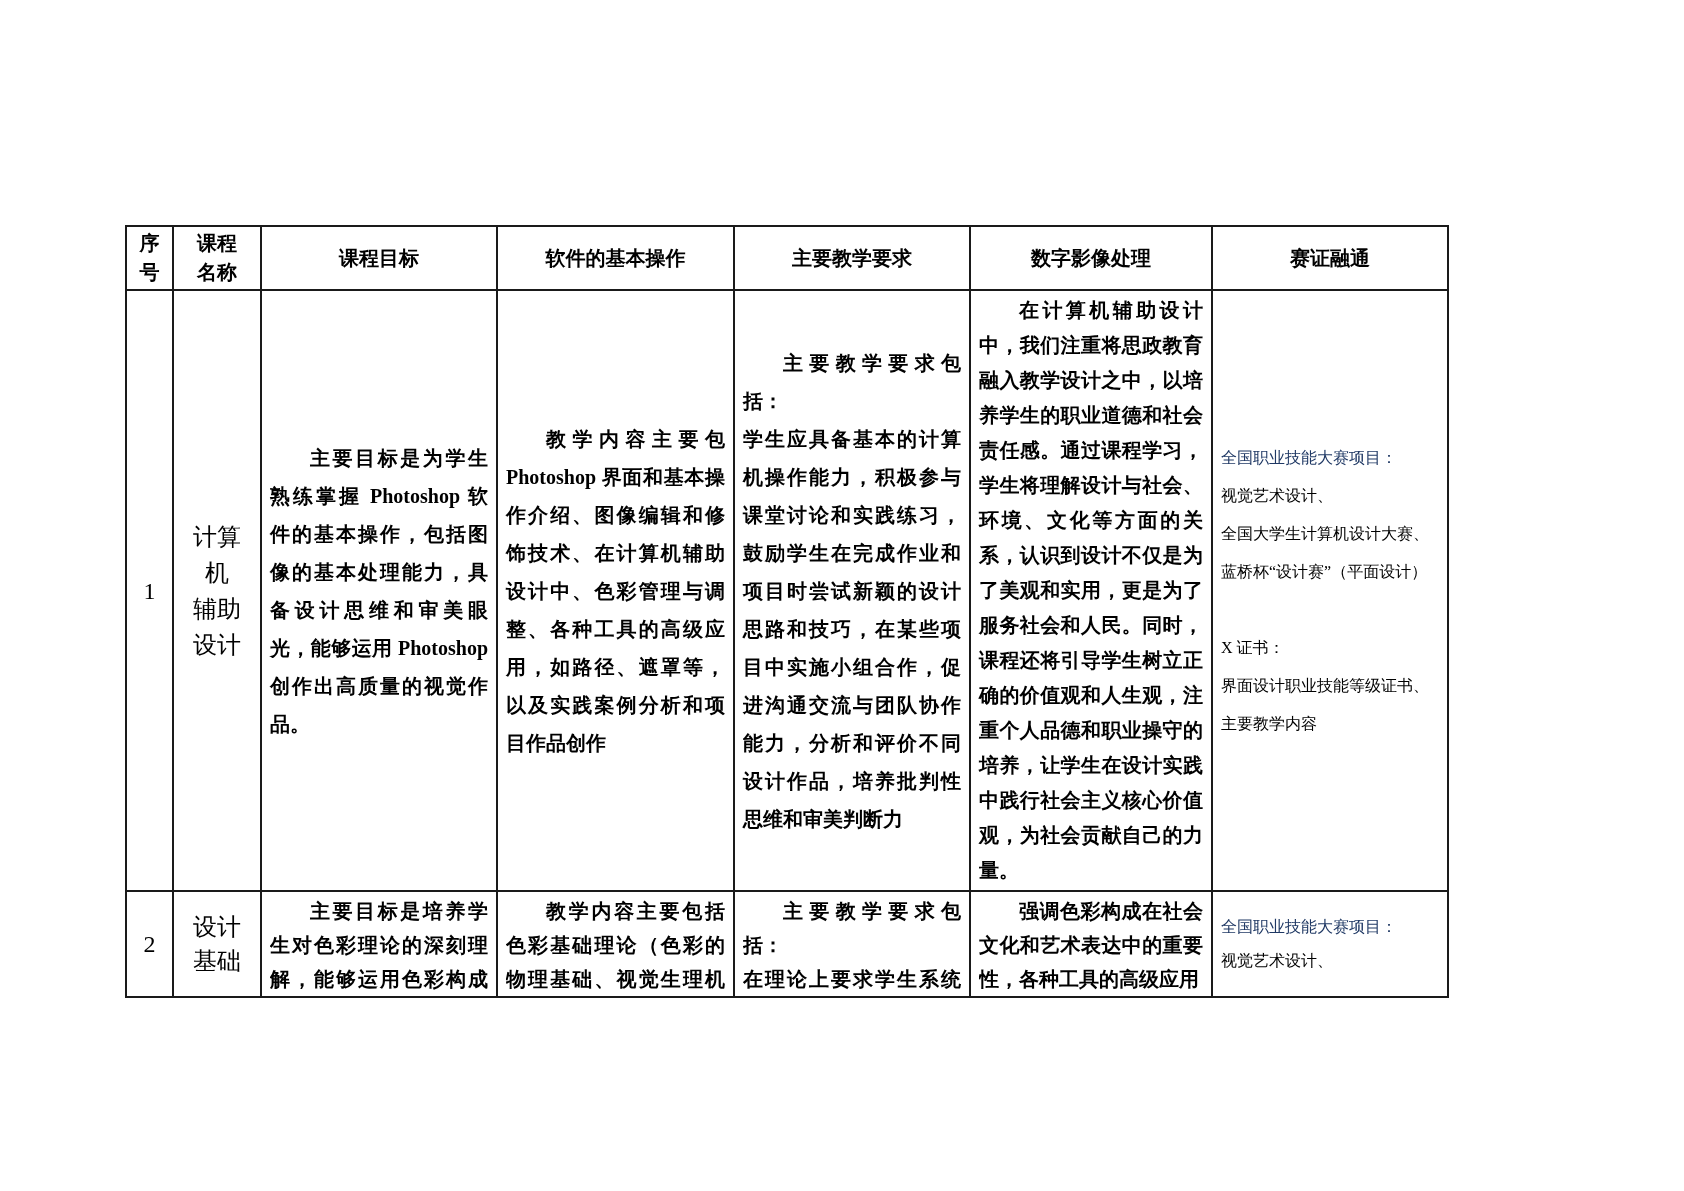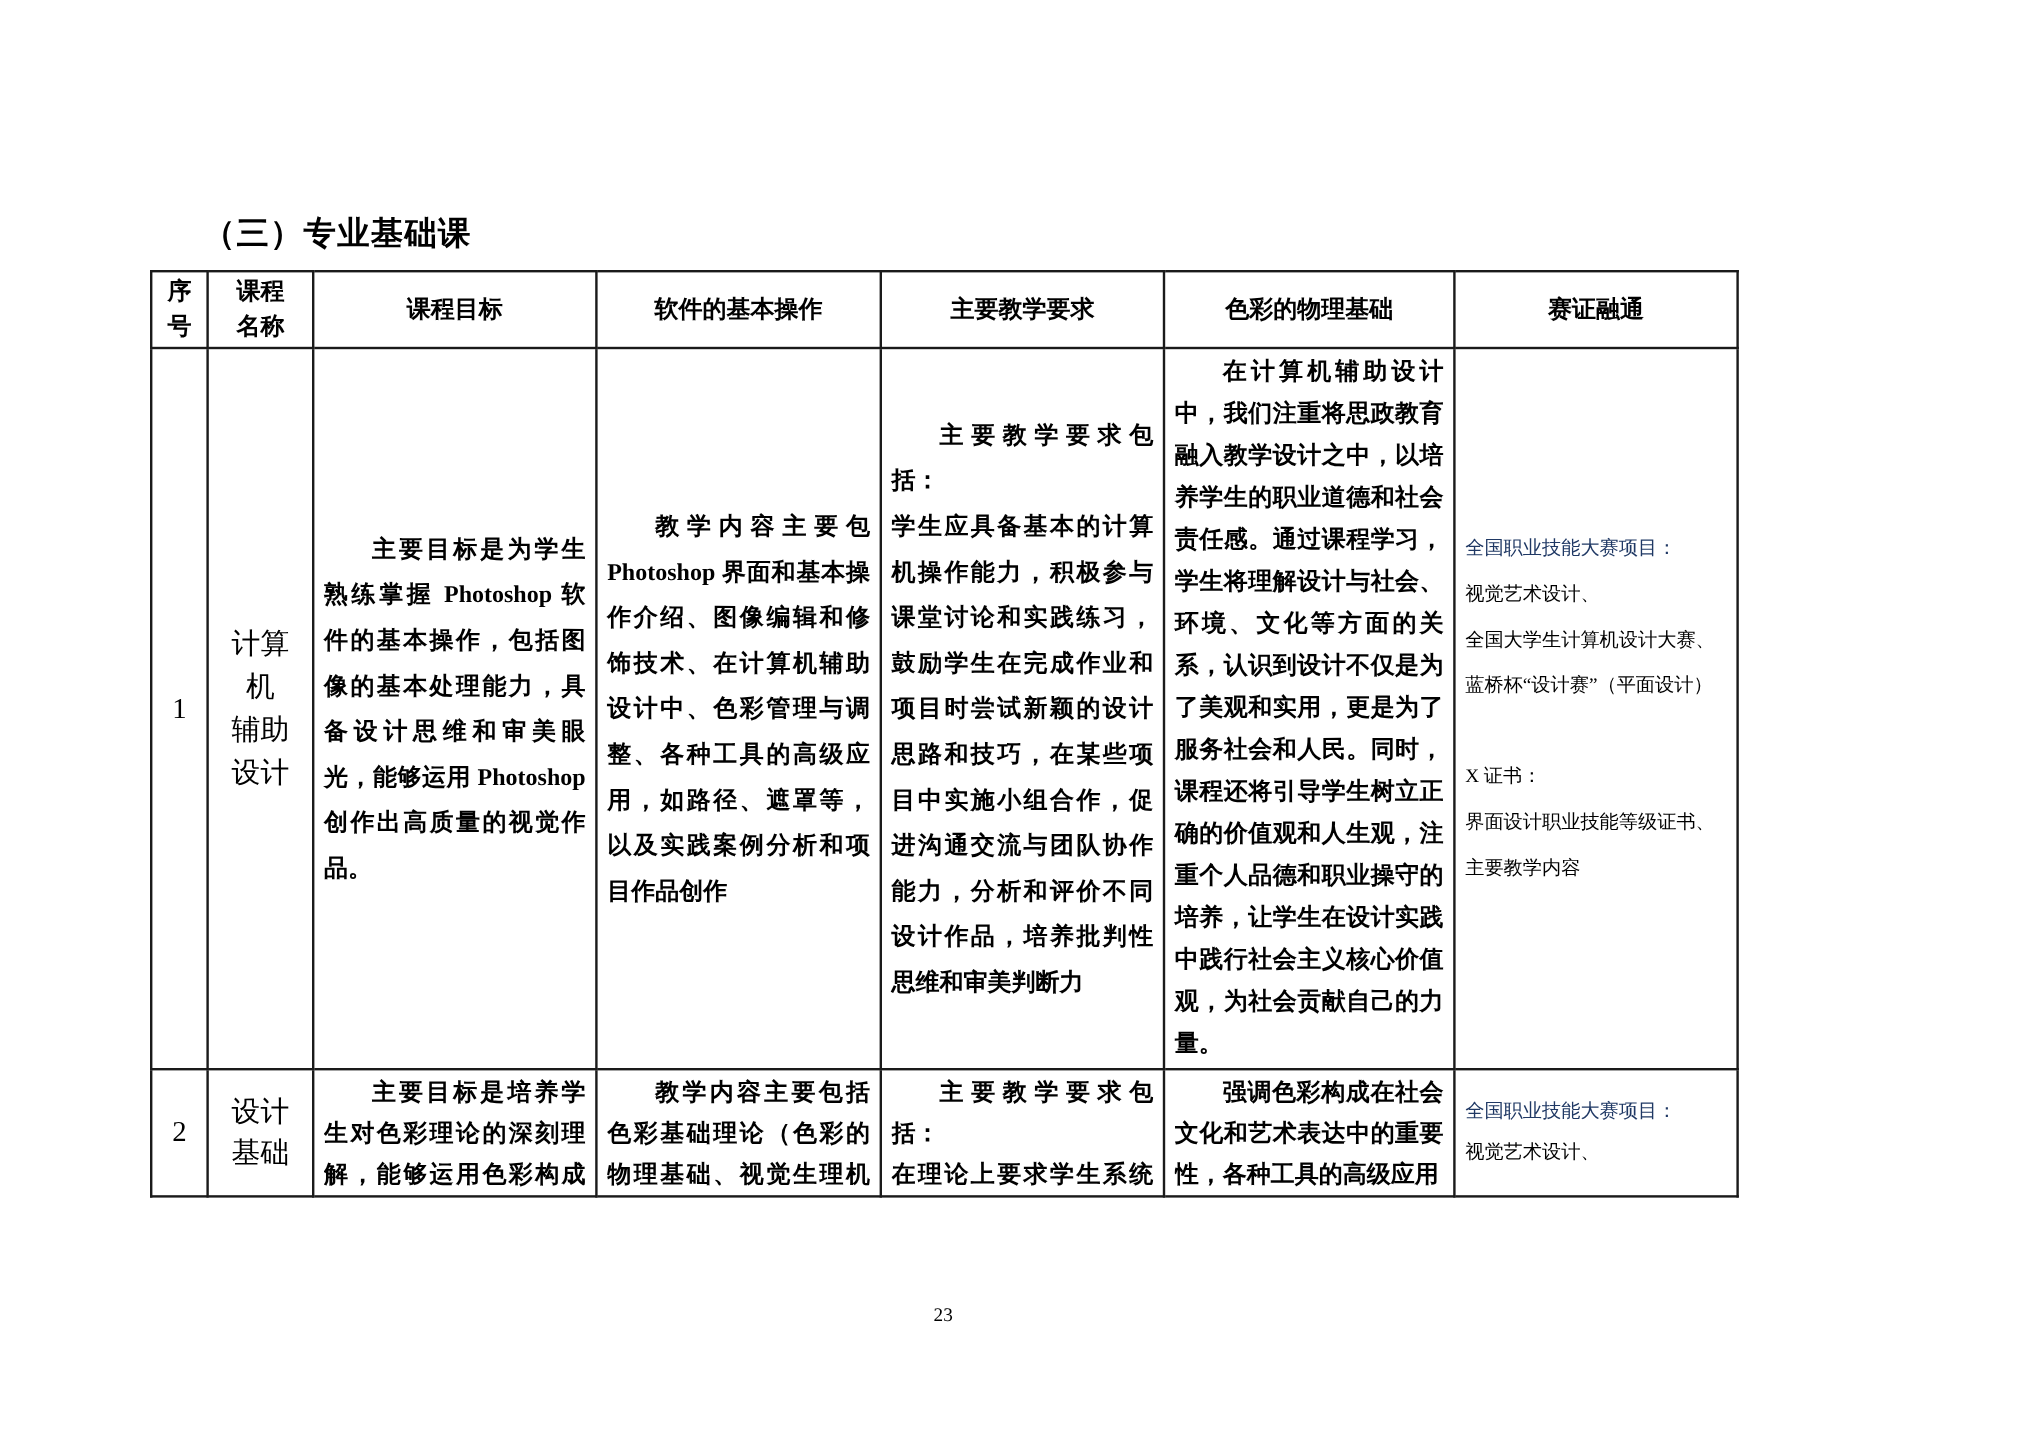--- a/index.html
+++ b/index.html
@@ -27,21 +27,20 @@
   .clip{max-height:100px;overflow:hidden;}
   .v-top{vertical-align:top;}
   .page-number{position:absolute;left:125px;top:1088px;width:1322px;
         text-align:center;font-size:16px;}
 </style>
 </head>
 <body>
 
 <div class="page">
 
-  <div class="section-title">（三）专业基础课</div>
 
   <table class="doc-table">
     <colgroup>
       <col style="width:47px">
         <col style="width:88px">
         <col style="width:236px">
       <col style="width:237px">
         <col style="width:236px">
         <col style="width:242px">
         <col style="width:236px">
@@ -49,21 +48,21 @@
 
     <tbody>
         <tr class="r-head">
       <th>序
 号</th>
       <th>课程
 名称</th>
       <th>课程目标</th>
       <th>软件的基本操作</th>
       <th>主要教学要求</th>
-      <th>色彩的物理基础</th>
+      <th>数字影像处理</th>
       <th>赛证融通</th>
     </tr>
 
     <tr class="r1">
       <td class="center-cell">1</td>
       <td class="center-cell">计算机
 辅助
 设计</td>
       <td>
         <div class="cell-body indent">主要目标是为学生熟练掌握 Photoshop 软件的基本操作，包括图像的基本处理能力，具备设计思维和审美眼光，能够运用 Photoshop 创作出高质量的视觉作品。</div>
@@ -121,15 +120,14 @@
               <div class="lines">
                 <div style="color: rgb(31, 56, 100);">全国职业技能大赛项目：</div>
                 <div>视觉艺术设计、</div>
               </div>
             </div>
       </td>
     </tr>
   </tbody>
     </table>
 
-  <div class="page-number">23</div>
 
 </div>
 
 </body></html>

